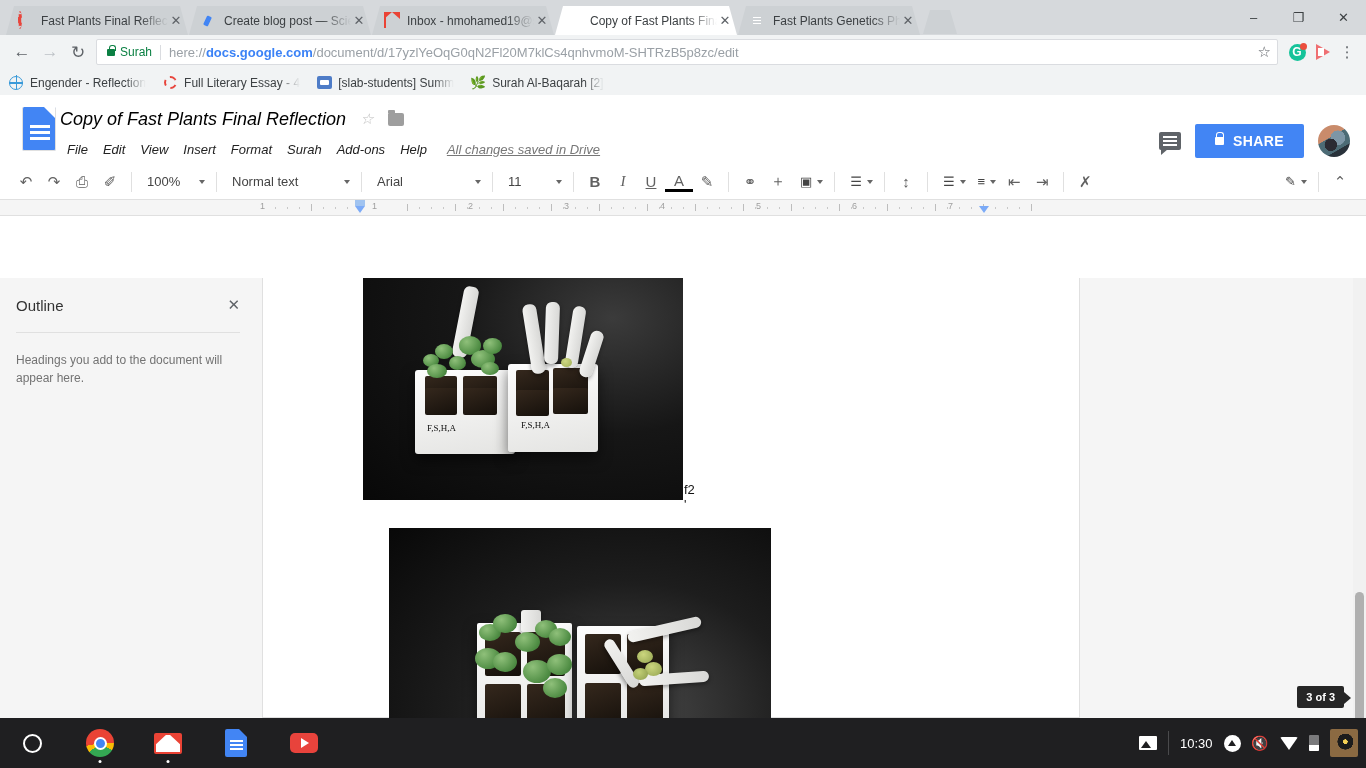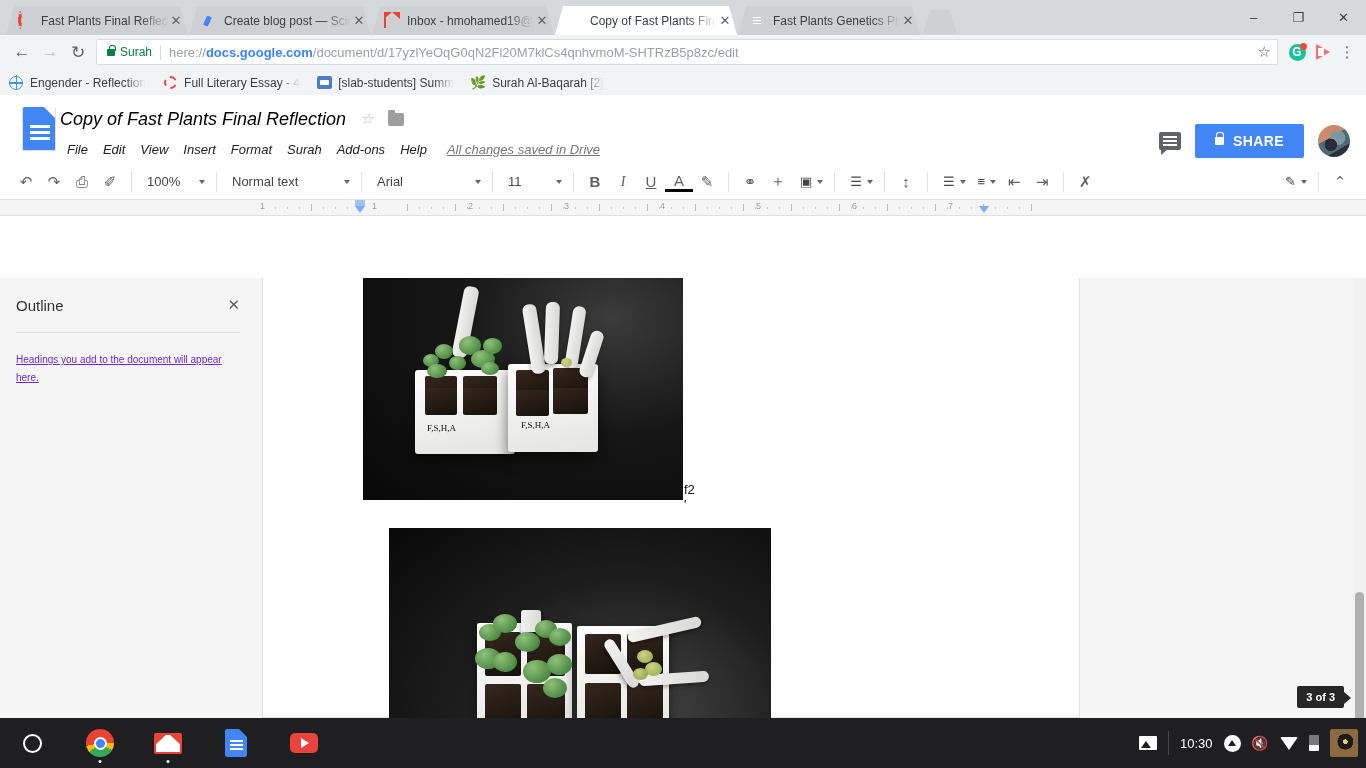--- a/index.html
+++ b/index.html
@@ -146,21 +146,21 @@
   .indent-top { position:absolute; top:0; width:10px; height:6px; background:#a0c3f0; }
   .indent-bot { position:absolute; top:6px; width:0;height:0;border-left:5px solid transparent;border-right:5px solid transparent;border-top:7px solid #7baaf7;}
 
   
   .docs-body { position:absolute; top:183px; left:0; right:0; bottom:0; background:#f5f5f5; display:flex; }
   .outline { width:256px; background:#f5f5f5; padding:18px 16px 0 16px; position:relative;}
   .outline-head { display:flex; align-items:center; justify-content:space-between; }
   .outline-title { font-size:15px; color:#333; }
   .outline-x { color:#5f6368; font-size:15px; }
   .outline-rule { height:1px; background:#e0e0e0; margin:18px 0 18px 0; }
-  .outline-empty { font-size:10px; color:#6d28d9; line-height:18px;text-decoration:underline; }
+  .outline-empty { font-size:12px; color:#737373; line-height:18px; }
   .canvas { flex:1 1 auto; position:relative; overflow:hidden; }
   .page { position:absolute; left:6px; top:0; width:818px; height:100%; background:#fff; border:1px solid #e0e0e0; border-top:none; }
   .ph-wrap { position:absolute; }
   .photo {
     position:relative; overflow:hidden;
     background:
       radial-gradient(ellipse at 78% 18%, #3b3b3b 0%, #161616 45%, #080808 100%);
   }
   .cap { position:absolute; font-size:13px; color:#111; }
 

